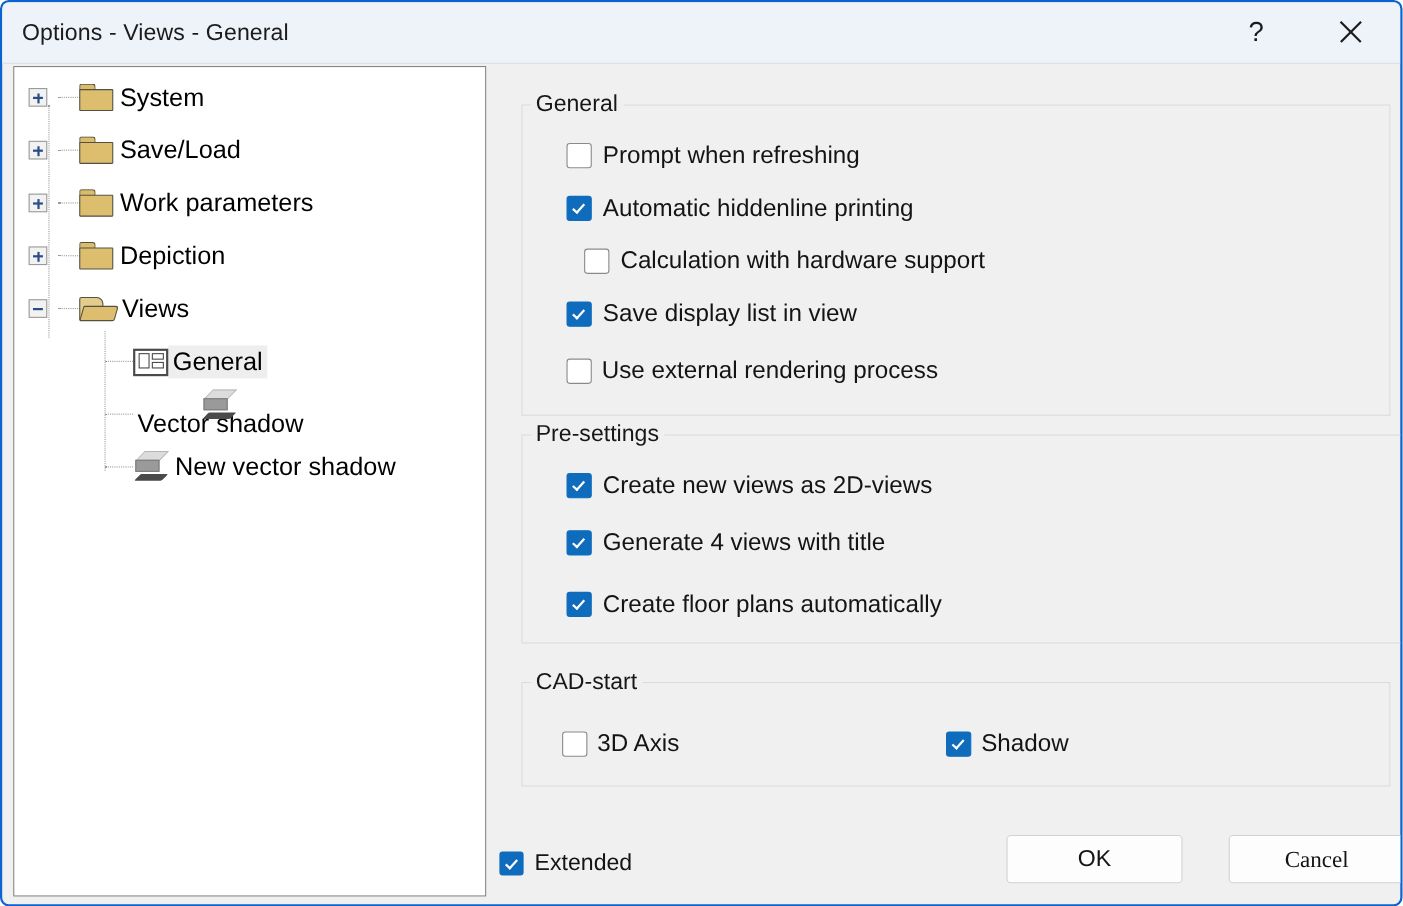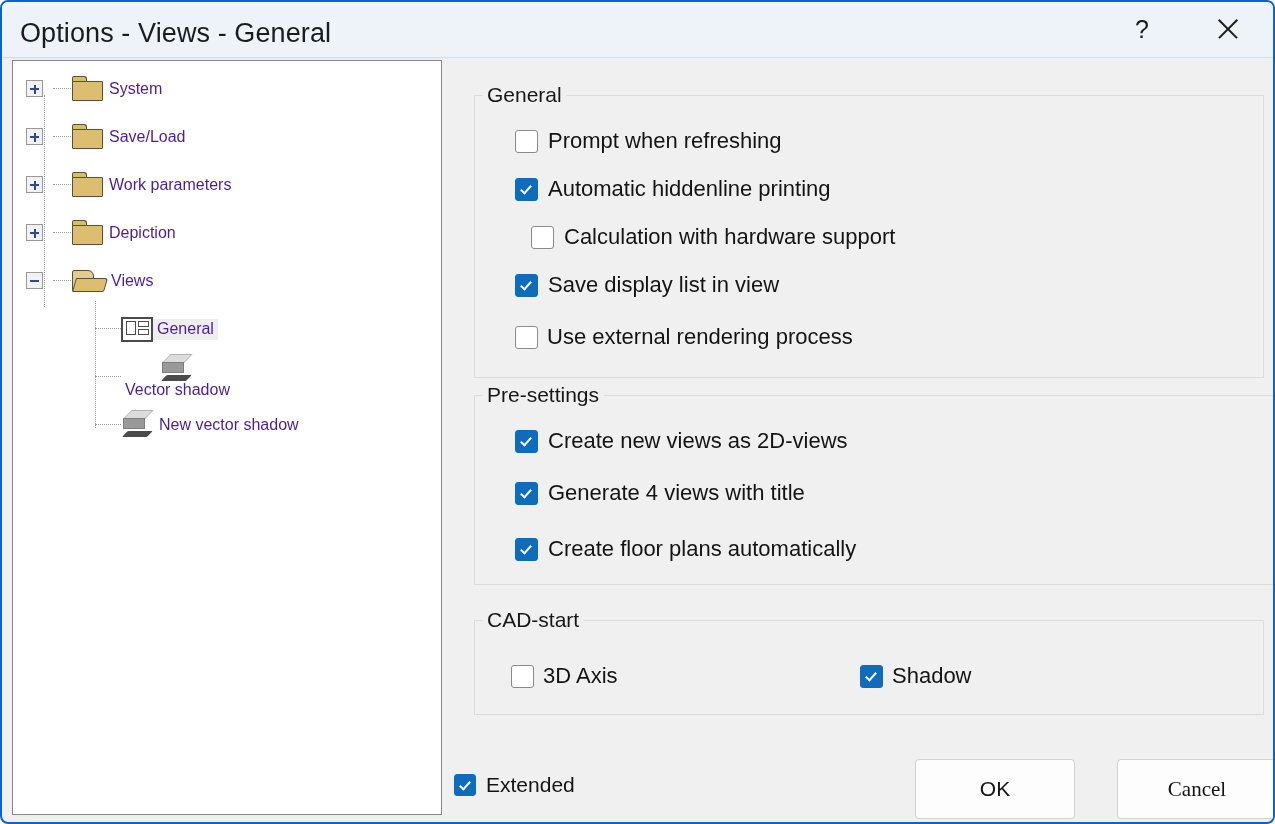--- a/index.html
+++ b/index.html
@@ -34,21 +34,21 @@
     right: 0;
     height: 56px;
     background: #eef3fa;
     border-bottom: 1px solid #d9dde3;
     box-sizing: border-box;
   }
   .title-text {
     position: absolute;
     left: 18px;
     top: 16px;
-    font-size: 27px;
+    font-size: 21px;
     color: #1b1b1b;
     letter-spacing: 0.1px;
     white-space: nowrap;
   }
   .title-btn {
     position: absolute;
     top: 0;
     width: 62px;
     height: 54px;
     display: flex;
@@ -94,22 +94,22 @@
   }
   .tree-row {
     position: absolute;
     left: 0;
     height: 48px;
     display: flex;
     align-items: center;
     white-space: nowrap;
   }
   .tree-label {
-    font-size: 16px;
-    color: #4c1d95;
+    font-size: 23px;
+    color: #000000;
     padding: 1px 4px 2px 4px;
   }
   .tree-row.selected .tree-label {
     background: #eeeeee;
   }
 
   .expander {
     position: absolute;
     width: 17px;
     height: 17px;
@@ -322,21 +322,21 @@
     top: 771px;
     display: flex;
     align-items: center;
     white-space: nowrap;
   }
   .footer-check .cbox { width: 22px; height: 22px; }
   .footer-check .cblabel { font-size: 21px; margin-left: 10px; }
 
   .btn {
     position: absolute;
-    height: 60px;
+    height: 44px;
     background: #fdfdfd;
     border: 1px solid #d2d2d2;
     border-radius: 4px;
     font-family: "Liberation Sans", sans-serif;
     font-size: 21px;
     color: #141414;
     display: flex;
     align-items: center;
     justify-content: center;
     box-sizing: border-box;

